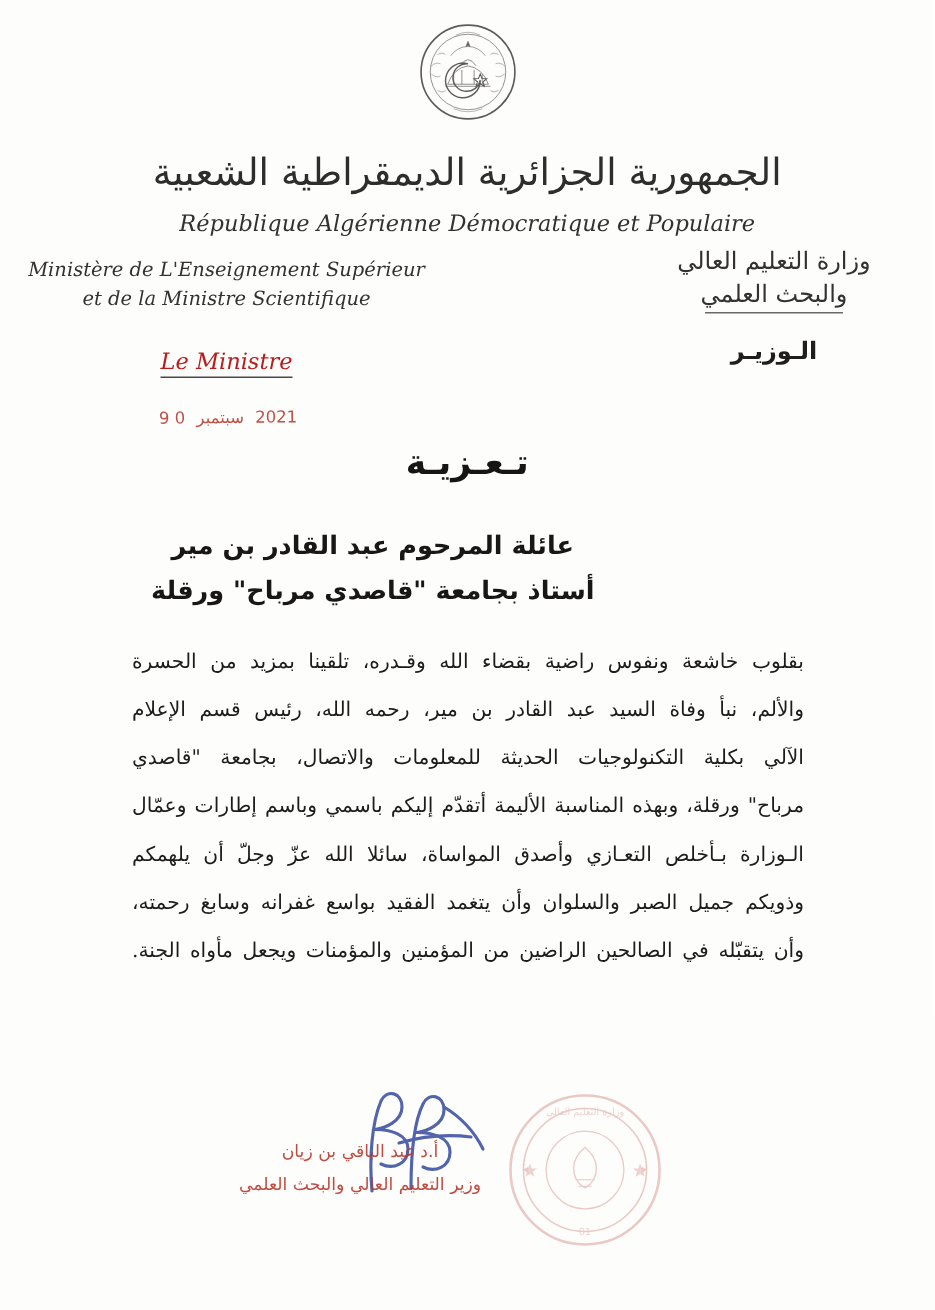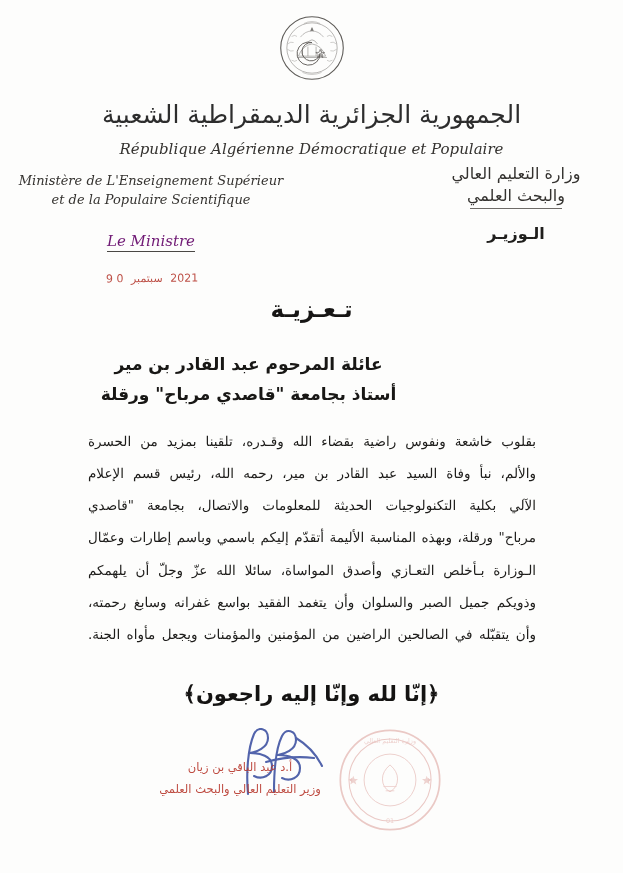--- a/index.html
+++ b/index.html
@@ -93,21 +93,21 @@
   
   .le-ministre {
     position: absolute;
     top: 232px;
     left: 16px;
     width: 270px;
     text-align: center;
     font-family: "DejaVu Serif", serif;
     font-style: italic;
     font-size: 15px;
-    color: #701a75;
+    color: #b91c1c;
   }
   .le-ministre span {
     border-bottom: 1px solid #4a4845;
     padding-bottom: 1px;
   }
   .al-wazir {
     position: absolute;
     top: 224px;
     right: 12px;
     width: 190px;
@@ -255,21 +255,21 @@
         <path d="M36 86 q7 3 14 3 q7 0 14 -3"></path>
       </g>
     </svg>
   </div>
 
   <div class="republic-ar">الجمهورية الجزائرية الديمقراطية الشعبية</div>
   <div class="republic-fr">République Algérienne Démocratique et Populaire</div>
 
   <div class="ministry-fr">
     <div>Ministère de L'Enseignement Supérieur</div>
-    <div>et de la Populaire Scientifique</div>
+    <div>et de la Ministre Scientifique</div>
   </div>
 
   <div class="ministry-ar">
     <div>وزارة التعليم العالي</div>
     <div>والبحث العلمي</div>
     <div class="rule"></div>
   </div>
 
   <div class="le-ministre">
     <span>Le Ministre</span>
@@ -292,21 +292,20 @@
   <div class="body-text">
     <span class="line"><span>بقلوب خاشعة ونفوس راضية بقضاء الله وقـدره، تلقينا بمزيد من الحسرة</span></span>
     <span class="line"><span>والألم، نبأ وفاة السيد عبد القادر بن مير، رحمه الله، رئيس قسم الإعلام</span></span>
     <span class="line"><span>الآلي بكلية التكنولوجيات الحديثة للمعلومات والاتصال، بجامعة "قاصدي</span></span>
     <span class="line"><span>مرباح" ورقلة، وبهذه المناسبة الأليمة أتقدّم إليكم باسمي وباسم إطارات وعمّال</span></span>
     <span class="line"><span>الـوزارة بـأخلص التعـازي وأصدق المواساة، سائلا الله عزّ وجلّ أن يلهمكم</span></span>
     <span class="line"><span>وذويكم جميل الصبر والسلوان وأن يتغمد الفقيد بواسع غفرانه وسابغ رحمته،</span></span>
     <span class="line"><span>وأن يتقبّله في الصالحين الراضين من المؤمنين والمؤمنات ويجعل مأواه الجنة.</span></span>
   </div>
 
-  <div class="verse">﴿إنّا لله وإنّا إليه راجعون﴾</div>
 
   <svg class="seal" viewBox="0 0 100 100">
     <circle cx="50" cy="50" r="46" fill="none" stroke="#c0534a" stroke-width="1.6"></circle>
     <circle cx="50" cy="50" r="38" fill="none" stroke="#c0534a" stroke-width="1"></circle>
     <circle cx="50" cy="50" r="24" fill="none" stroke="#c0534a" stroke-width="0.8"></circle>
     <path d="M50 36 q-7 6 -7 13 q0 8 7 12 q7 -4 7 -12 q0 -7 -7 -13 z" fill="none" stroke="#c0534a" stroke-width="0.8"></path>
     <path d="M44 56 h12 M46 60 h8" stroke="#c0534a" stroke-width="0.7"></path>
     <path d="M12 50 l3 -2 l0 4 z M88 50 l-3 -2 l0 4 z" fill="#c0534a"></path>
     <g fill="#c0534a">
       <path d="M16 46 l1.2 3 l3.2 .1 l-2.5 2 l.9 3.1 l-2.8 -1.8 l-2.8 1.8 l.9 -3.1 l-2.5 -2 l3.2 -.1 z" opacity=".8"></path>

